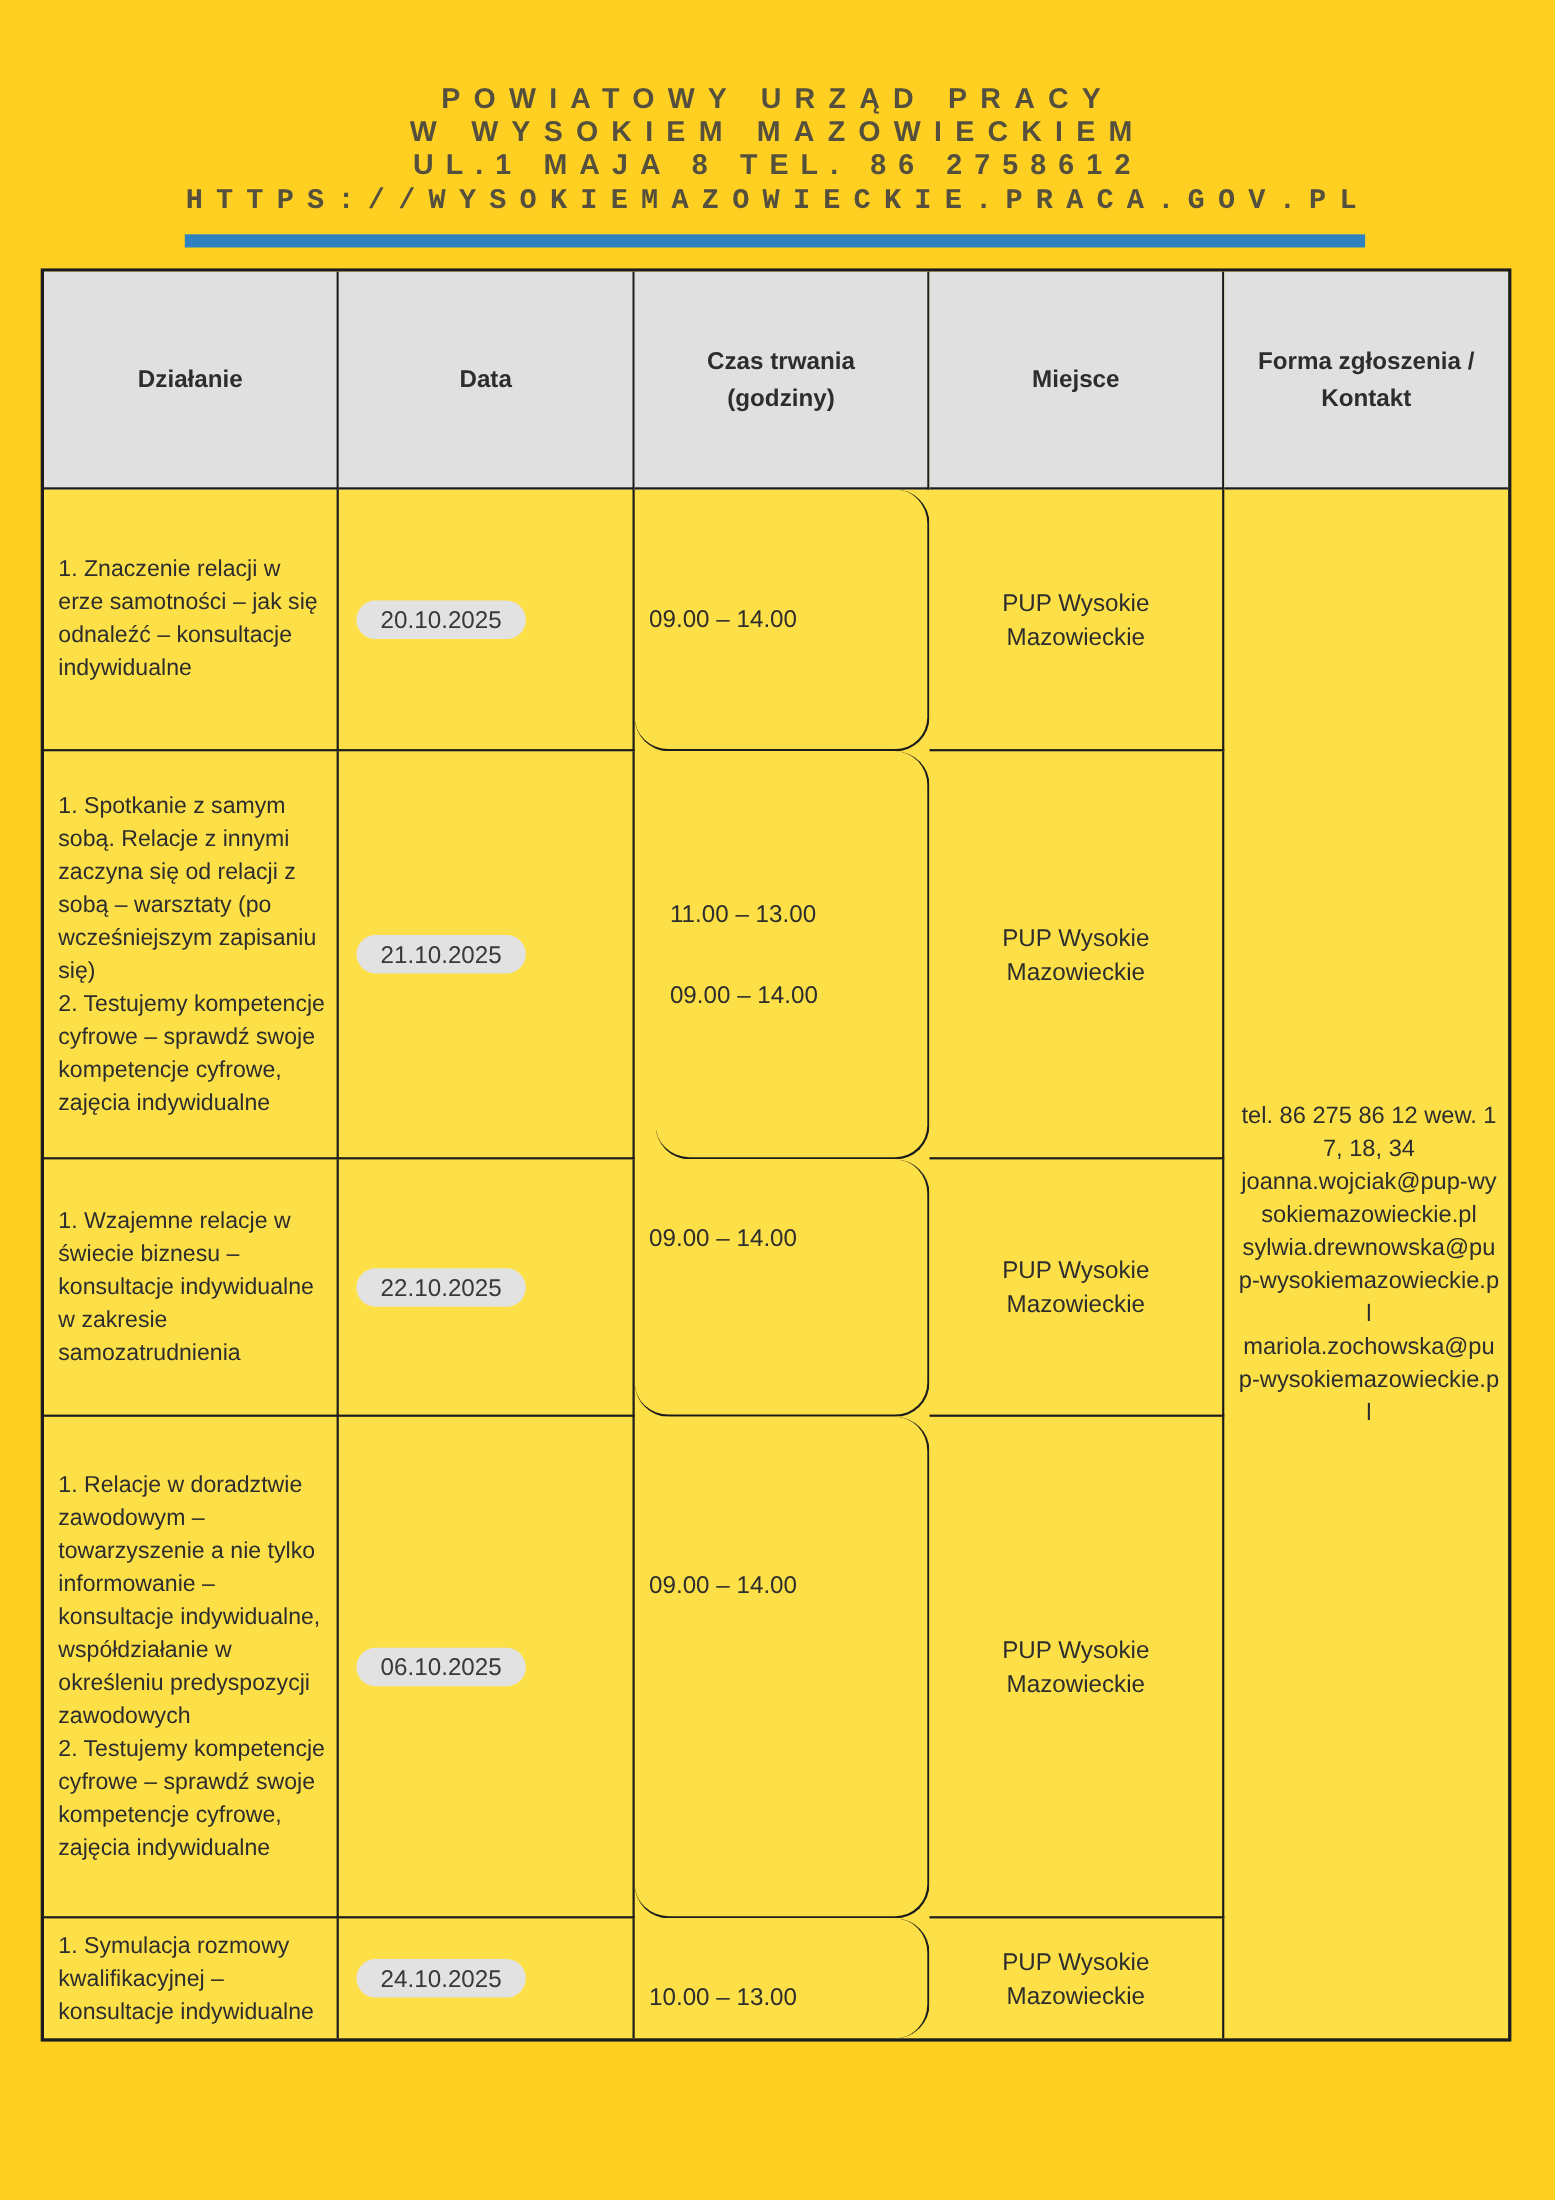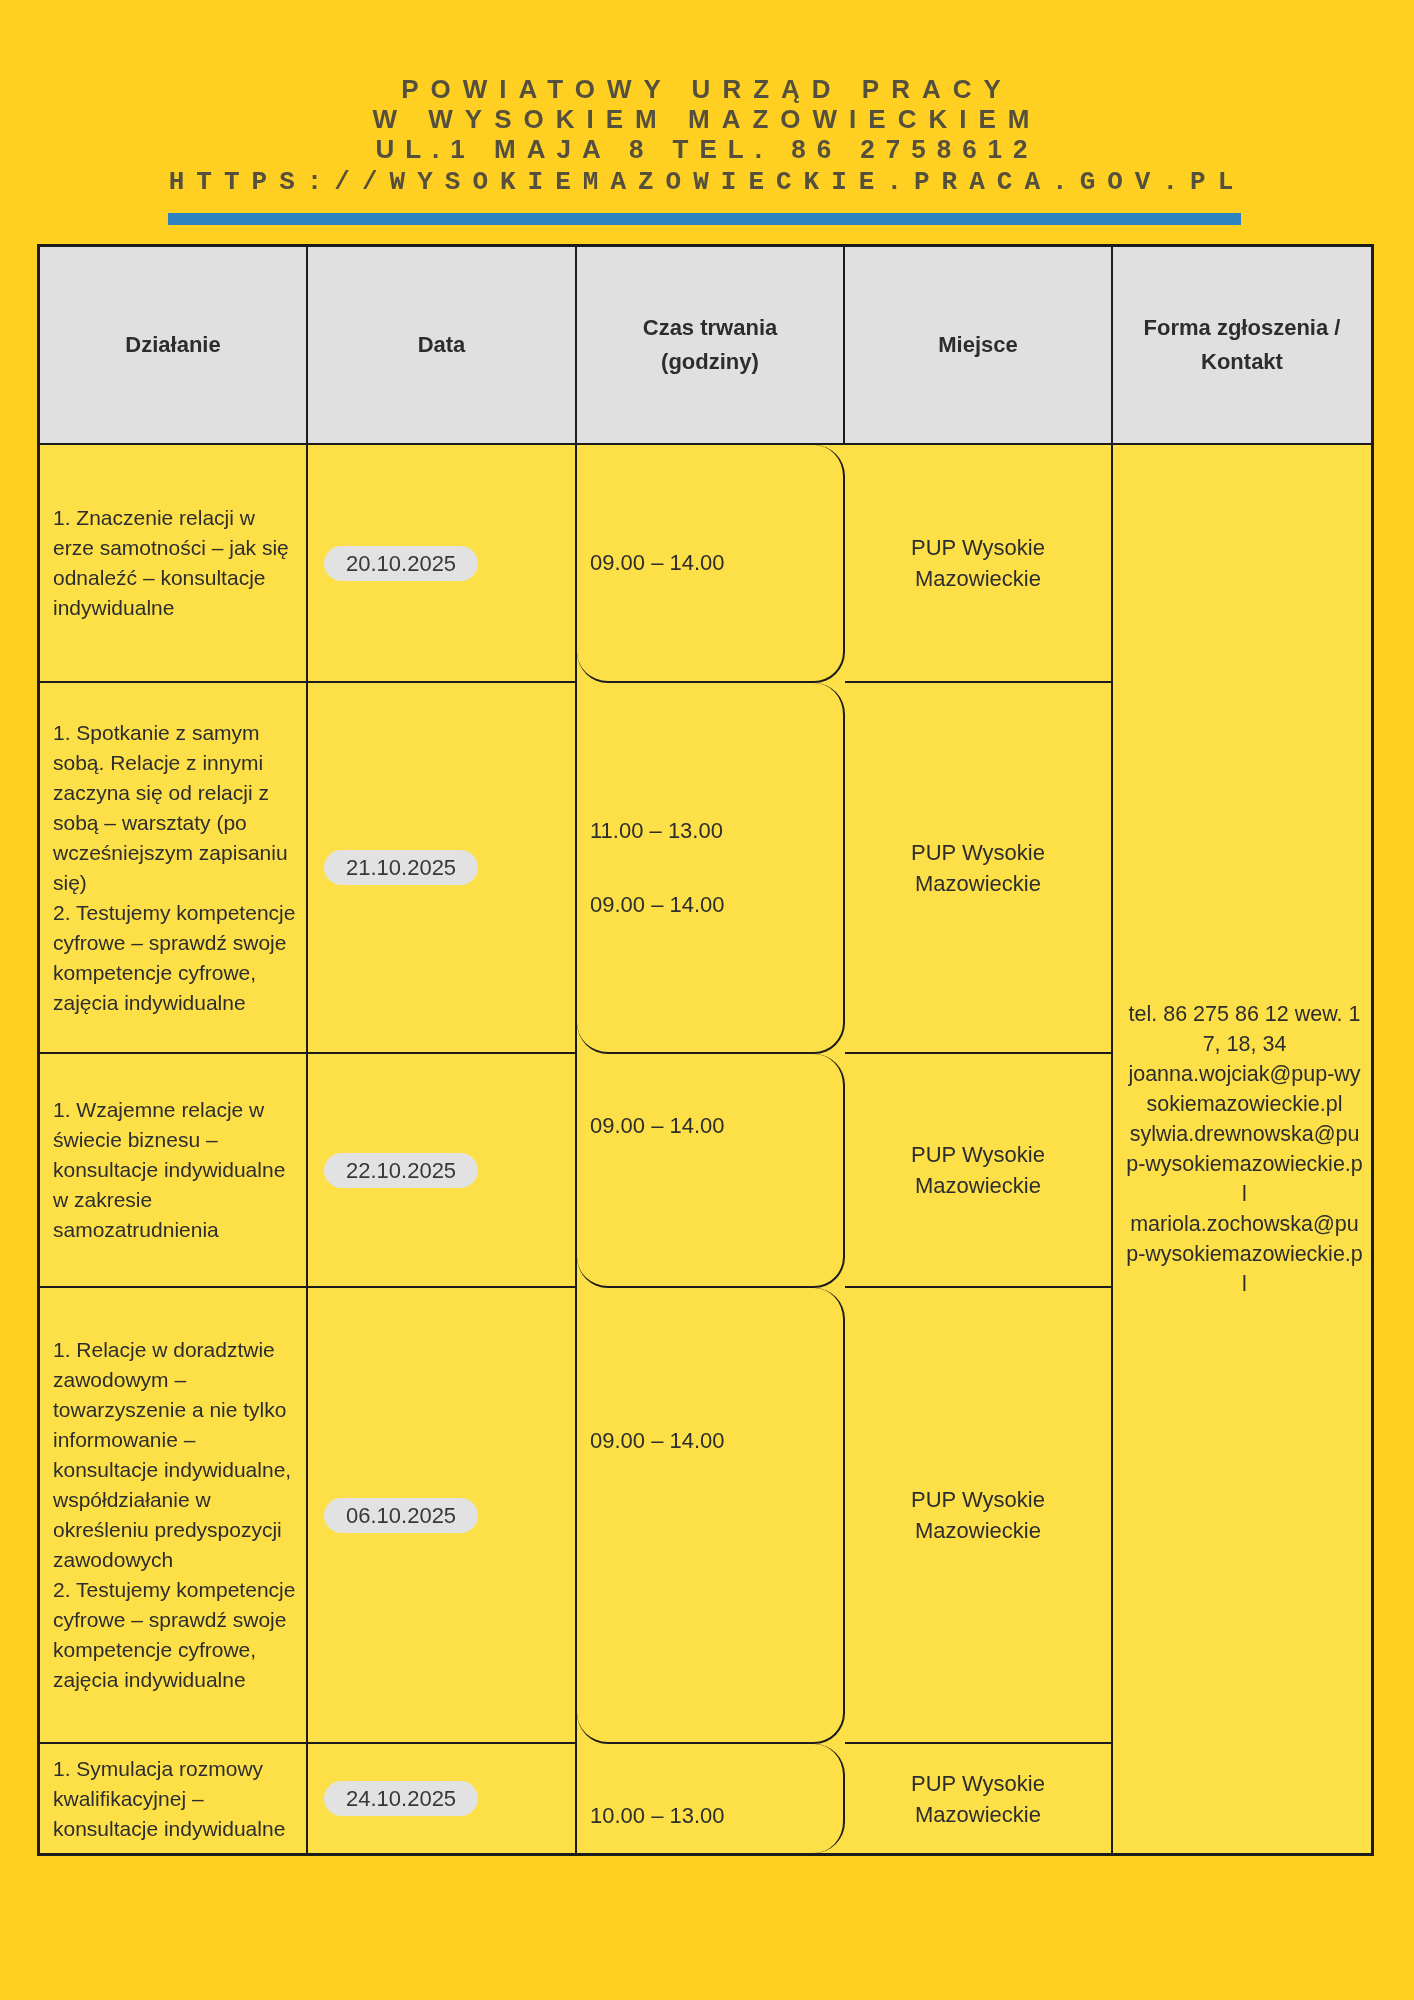--- a/index.html
+++ b/index.html
@@ -56,21 +56,21 @@
     align-items:flex-start;text-align:left;
     padding:10px 6px 10px 13px;
     white-space:pre-line;
   }
   .td-data{align-items:flex-start;padding-left:16px;}
   .pill{
     display:inline-block;background:#E2E2E2;border-radius:18px;
     padding:4px 22px;font-size:22px;line-height:27px;color:#383838;text-align:right;
   }
   .td-czas{align-items:flex-start;padding-left:13px;font-size:22px;border-radius:31px;}
-  .r2.td-czas{gap:44px;}
+  .r2.td-czas{gap:44px;margin-left:19px;}
   .r3.td-czas,.r5.td-czas{justify-content:flex-start;padding-top:57px;}
   .r4.td-czas{justify-content:flex-start;padding-top:138px;}
   .td-miejsce{align-items:center;text-align:center;padding:0 28px;font-size:22px;line-height:31px;}
   .td-kontakt{
     grid-column:5;grid-row:2/7;
     border-right:none;border-bottom:none;
     align-items:flex-start;justify-content:center;
     padding:0 8px 0 13px;
     white-space:pre-line;word-break:break-all;
     font-size:21.5px;line-height:30px;text-align:center;

